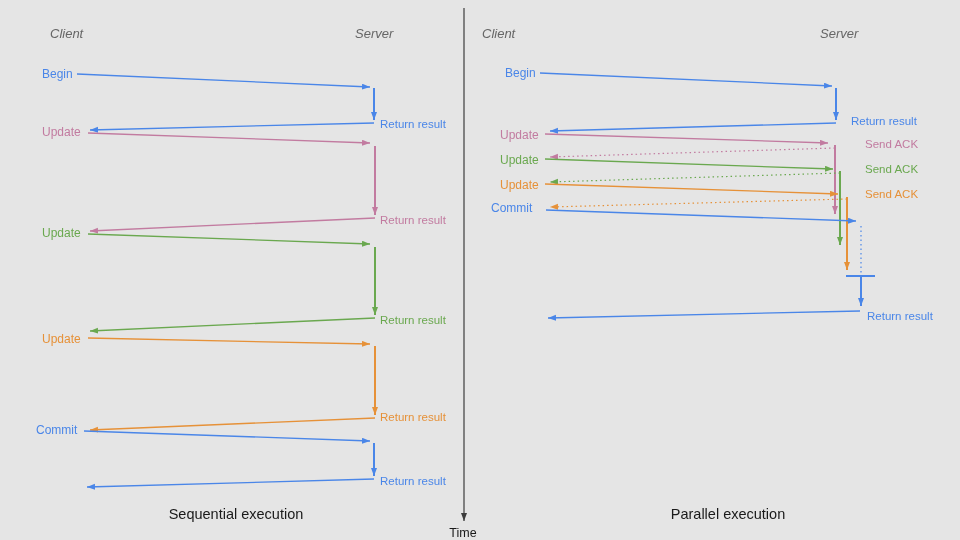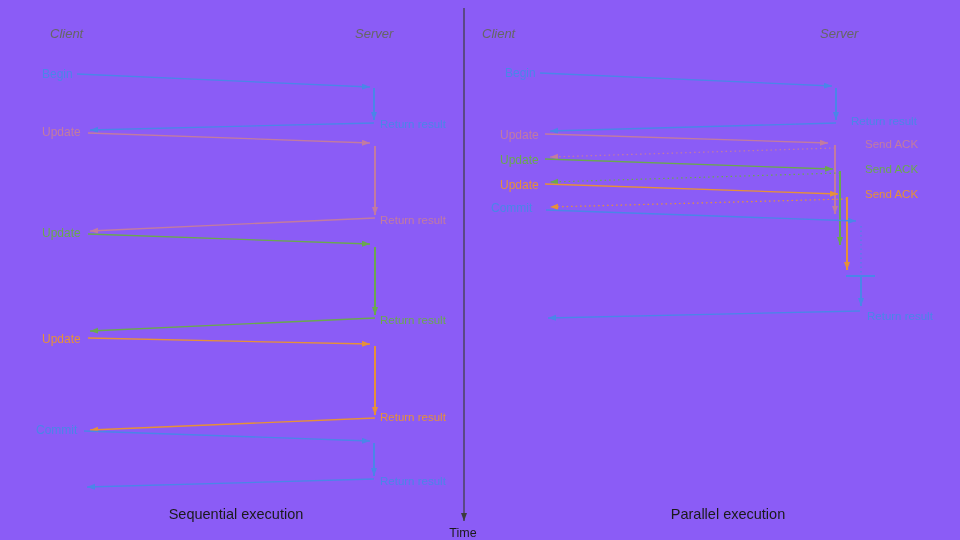--- a/index.html
+++ b/index.html
@@ -8,21 +8,21 @@
     background: #ffffff;
     width: 960px;
     height: 540px;
     overflow: hidden;
     font-family: "Liberation Sans", sans-serif;
   }
   #stage {
     position: relative;
     width: 960px;
     height: 540px;
-    background: #8b5cf6;
+    background: #e5e5e5;
   }
   svg text {
     font-family: "Liberation Sans", sans-serif;
   }
 </style>
 </head>
 <body>
 
 <div id="stage">
   <svg id="diagram-svg" width="960" height="540" viewBox="0 0 960 540" xmlns="http://www.w3.org/2000/svg">

